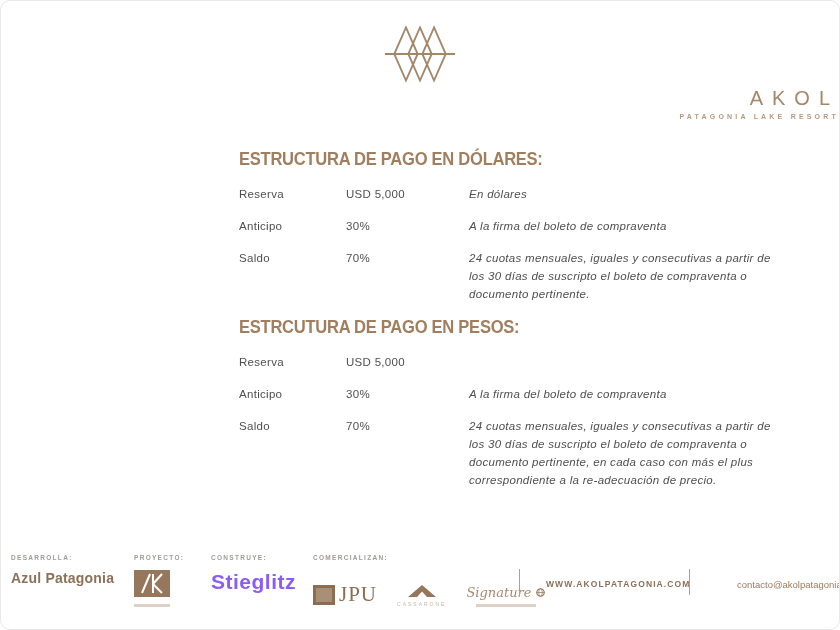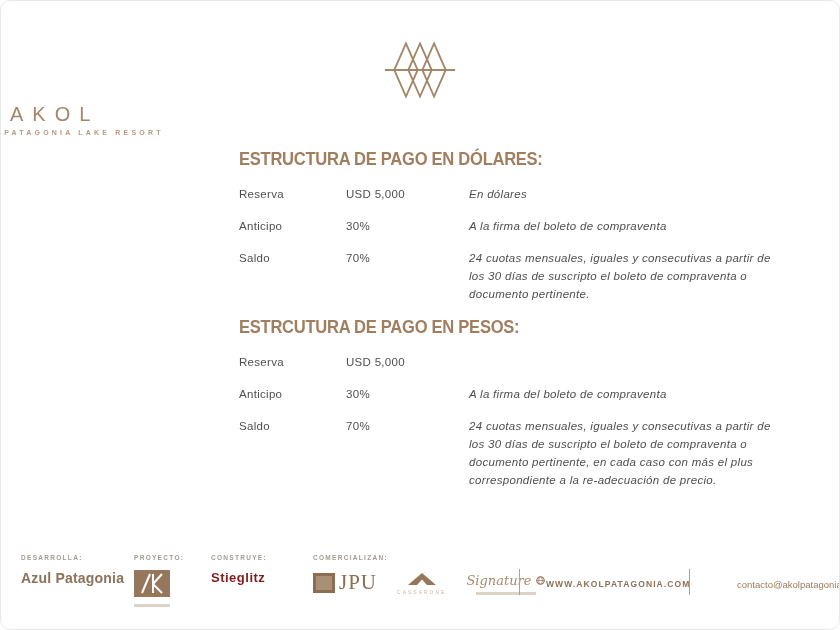--- a/index.html
+++ b/index.html
@@ -1,20 +1,20 @@
 <!DOCTYPE html>
 <html><head>
 <meta charset="utf-8">
 <style>
   * { margin:0; padding:0; box-sizing:border-box; }
   html,body { width:840px; height:630px; background:#ffffff; font-family:"Liberation Sans", sans-serif; }
   .page { position:relative; width:840px; height:630px; background:#fff; border:1px solid #e8e8e8; border-radius:10px; overflow:hidden; }
 
   
-  .brand { position:absolute; top:40px; left:0; width:100%; text-align:left; }
+  .brand { position:absolute; top:24px; left:0; width:100%; text-align:right; }
   .brand svg { display:block; margin:0 auto; }
   .brand-name { margin-top:4px; font-size:20px; font-weight:400; color:#a3876a; letter-spacing:9px; padding-left:9px; }
   .brand-tagline { margin-top:3px; font-size:7px; font-weight:700; color:#b49a80; letter-spacing:3.2px; padding-left:3.2px; }
 
   
   .title-block { position:absolute; left:35px; top:153px; }
   .title-line { font-size:29px; line-height:35px; color:#a5805f; letter-spacing:-0.5px; transform:scaleX(0.97); transform-origin:left; white-space:nowrap; }
   .title-underline { margin-top:25px; width:44px; height:2px; background:#bcab97; }
 
   
@@ -22,30 +22,30 @@
   .section-heading { display:inline-block; font-size:18px; font-weight:700; color:#a17e5e; letter-spacing:-0.3px; transform:scaleX(0.92); transform-origin:left; white-space:nowrap; margin-bottom:15px; }
   .sec2 { margin-top:4px; }
   .row { display:flex; margin-bottom:14px; font-size:11.5px; line-height:18px; color:#4f4f4f; letter-spacing:0.3px; }
   .cell-label { width:107px; flex:none; }
   .cell-value { width:123px; flex:none; }
   .cell-desc { width:318px; flex:none;font-style:italic; }
 
   
   .fgroup { position:absolute; top:553px; }
   .flabel { font-size:6.5px; font-weight:700; color:#a29b93; letter-spacing:1.3px; margin-bottom:9px; white-space:nowrap; }
-  .g-desarrolla { left:20px; }
+  .g-desarrolla { left:10px; }
   .g-proyecto  { left:133px; }
   .g-construye { left:210px; }
   .g-comercializan { left:312px; }
   .azul { font-size:14px; font-weight:700; color:#8c7258; letter-spacing:0.2px; }
-  .stieglitz { font-size:13px; font-weight:700; color:#7f1d1d; letter-spacing:0.5px; }
+  .stieglitz { font-size:21px; font-weight:700; color:#8b5cf6; letter-spacing:0.5px; }
   .logos-row { display:flex; align-items:flex-end; gap:20px; }
   .jpu { display:flex; align-items:center; gap:4px; }
   .jpu-text { font-family:"Liberation Serif", serif; font-size:21px; color:#8c6d52; letter-spacing:1px; }
-  .stack { display:flex; flex-direction:column; align-items:center; margin-top:1px; }
+  .stack { display:flex; flex-direction:column; align-items:center; margin-top:13px; }
   .cassarone-text { font-size:5px; color:#cbb7a4; letter-spacing:2px; margin-top:3px; }
   .tiny-bar { height:3px; background:#ddd2c7; margin-top:3px; }
   .signature-text { font-family:"DejaVu Serif", serif; font-style:italic; font-size:13px; color:#a88a6e; white-space:nowrap; }
   .fdivider { position:absolute; top:568px; width:1px; height:26px; background:#b79e86; }
   .div1 { left:518px; } .div2 { left:688px; }
   .website { position:absolute; left:545px; top:578px; font-size:8.5px; font-weight:700; letter-spacing:1.1px; color:#8c7158; text-decoration:none;text-align:right; }
   .email { position:absolute; left:710px; top:578px; font-size:9.5px; color:#9c7a5d; text-decoration:none;margin-left:26px; }
 </style>
 </head>
 <body>

